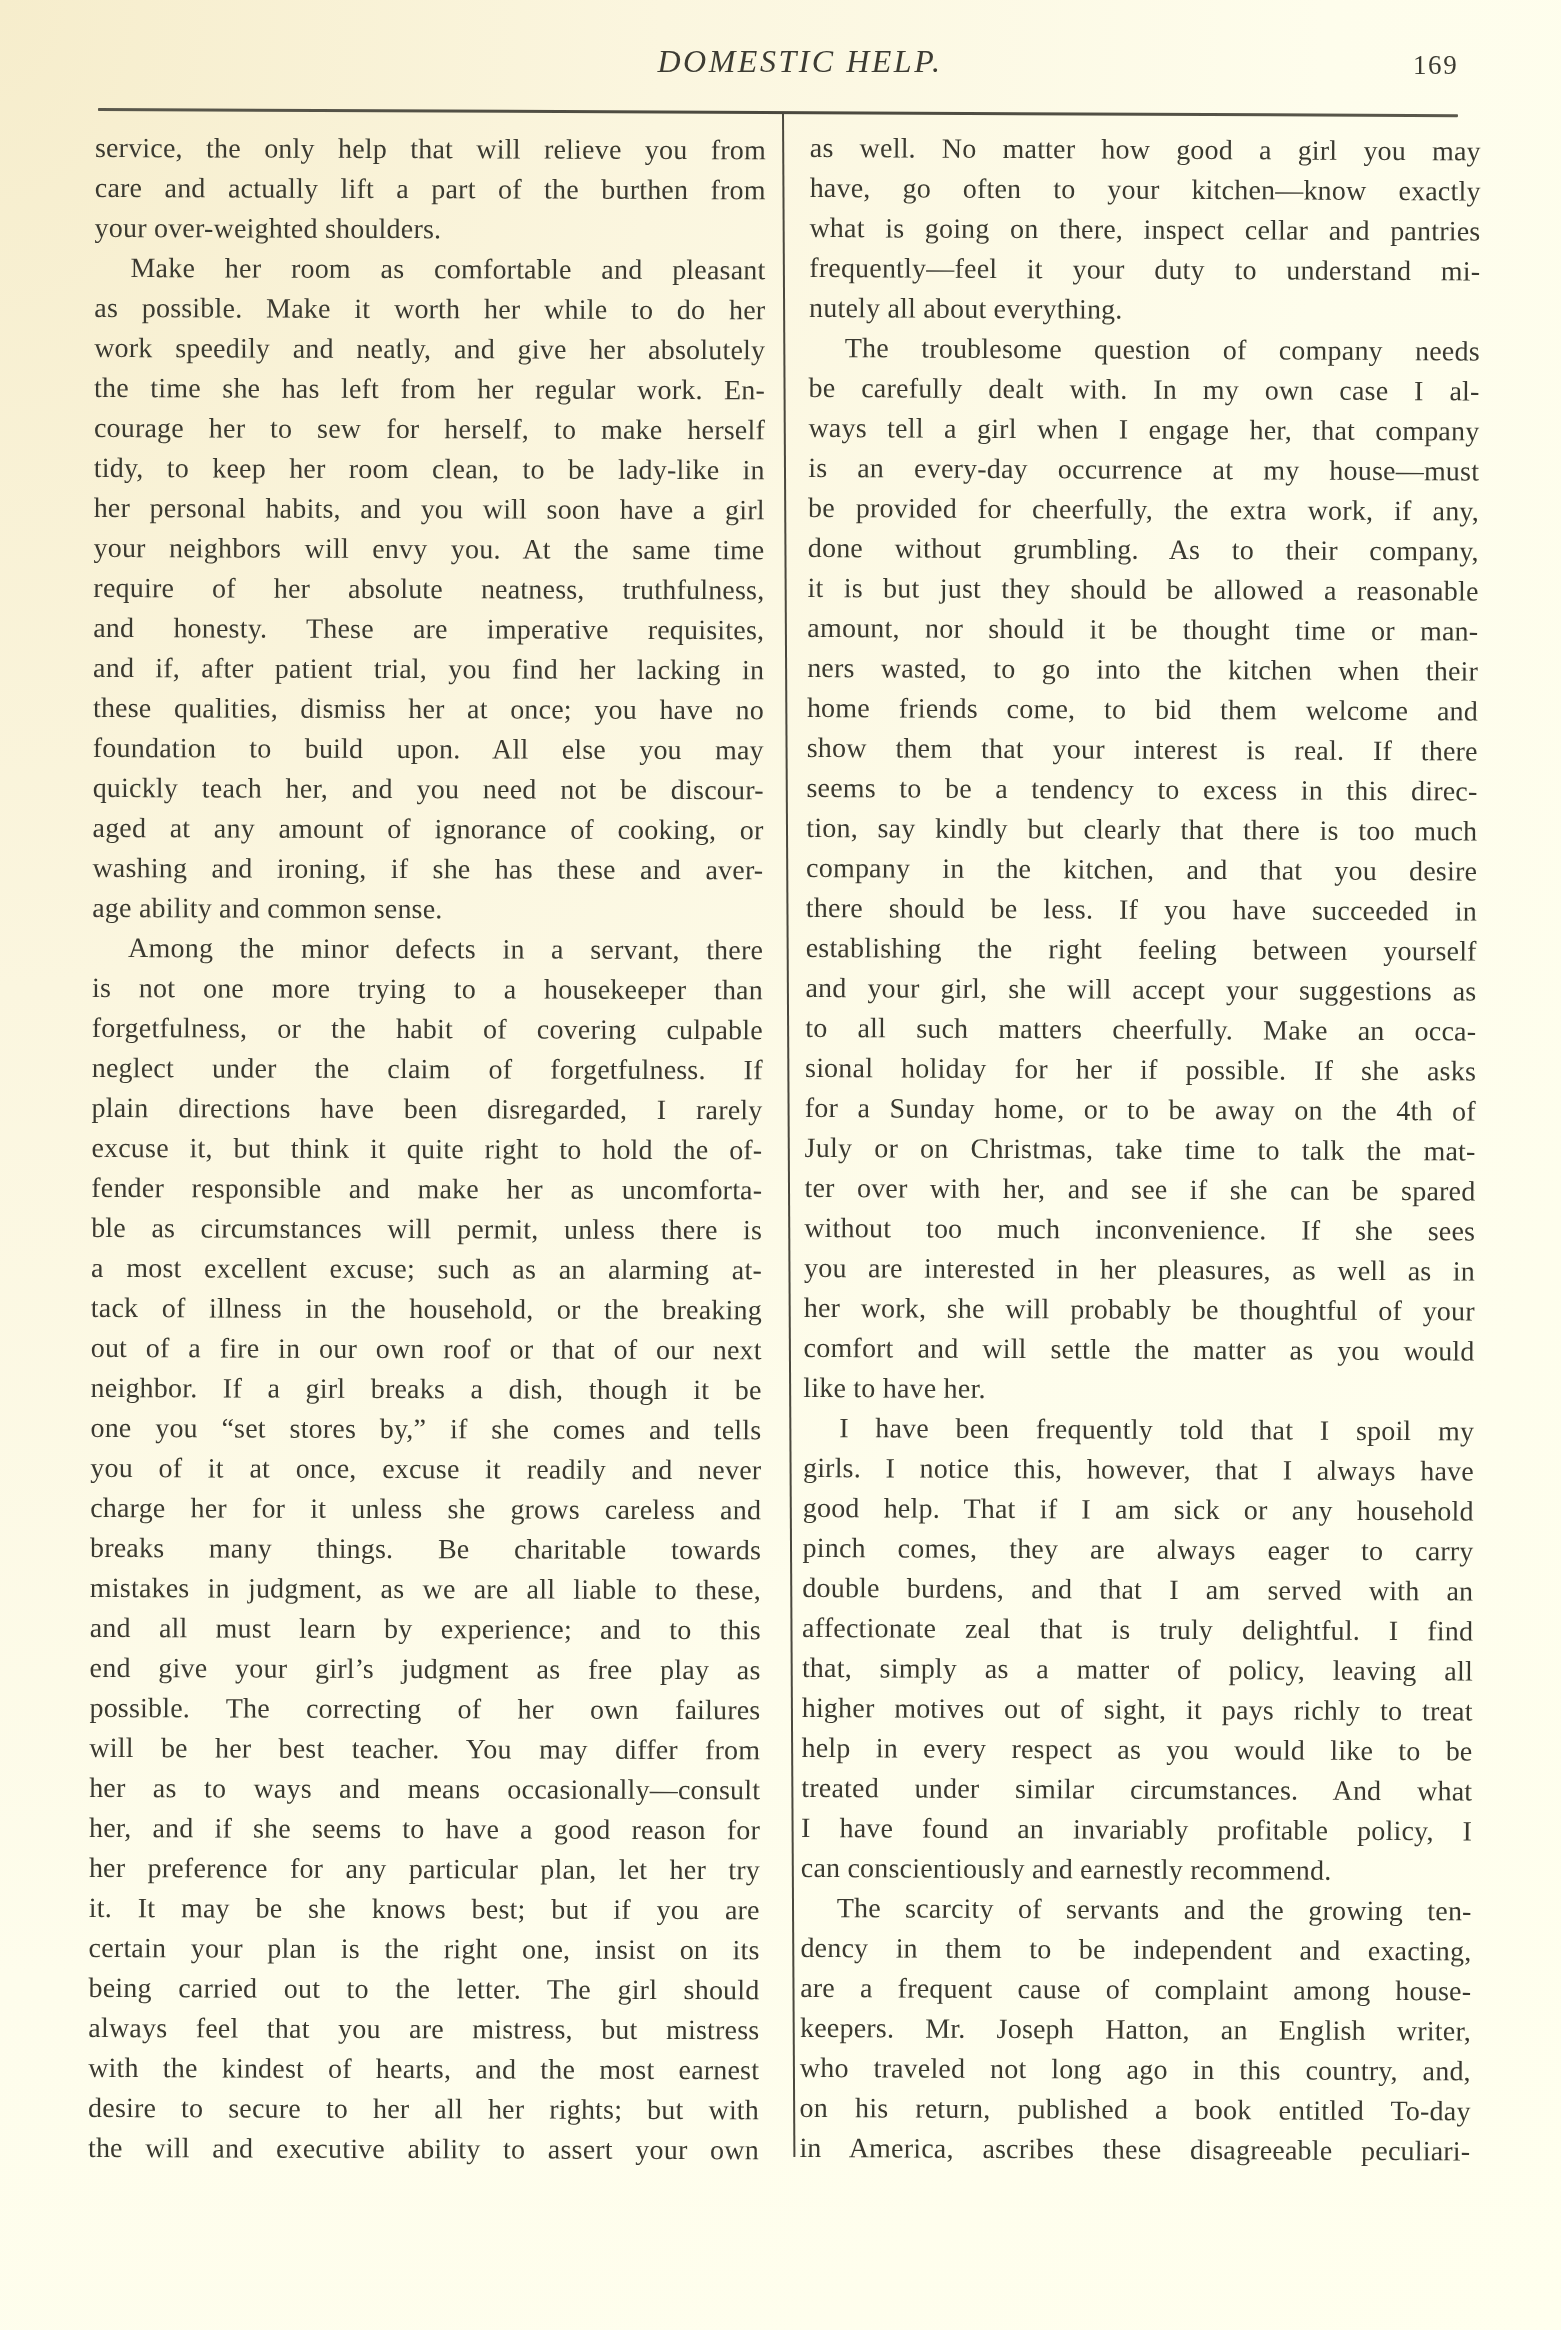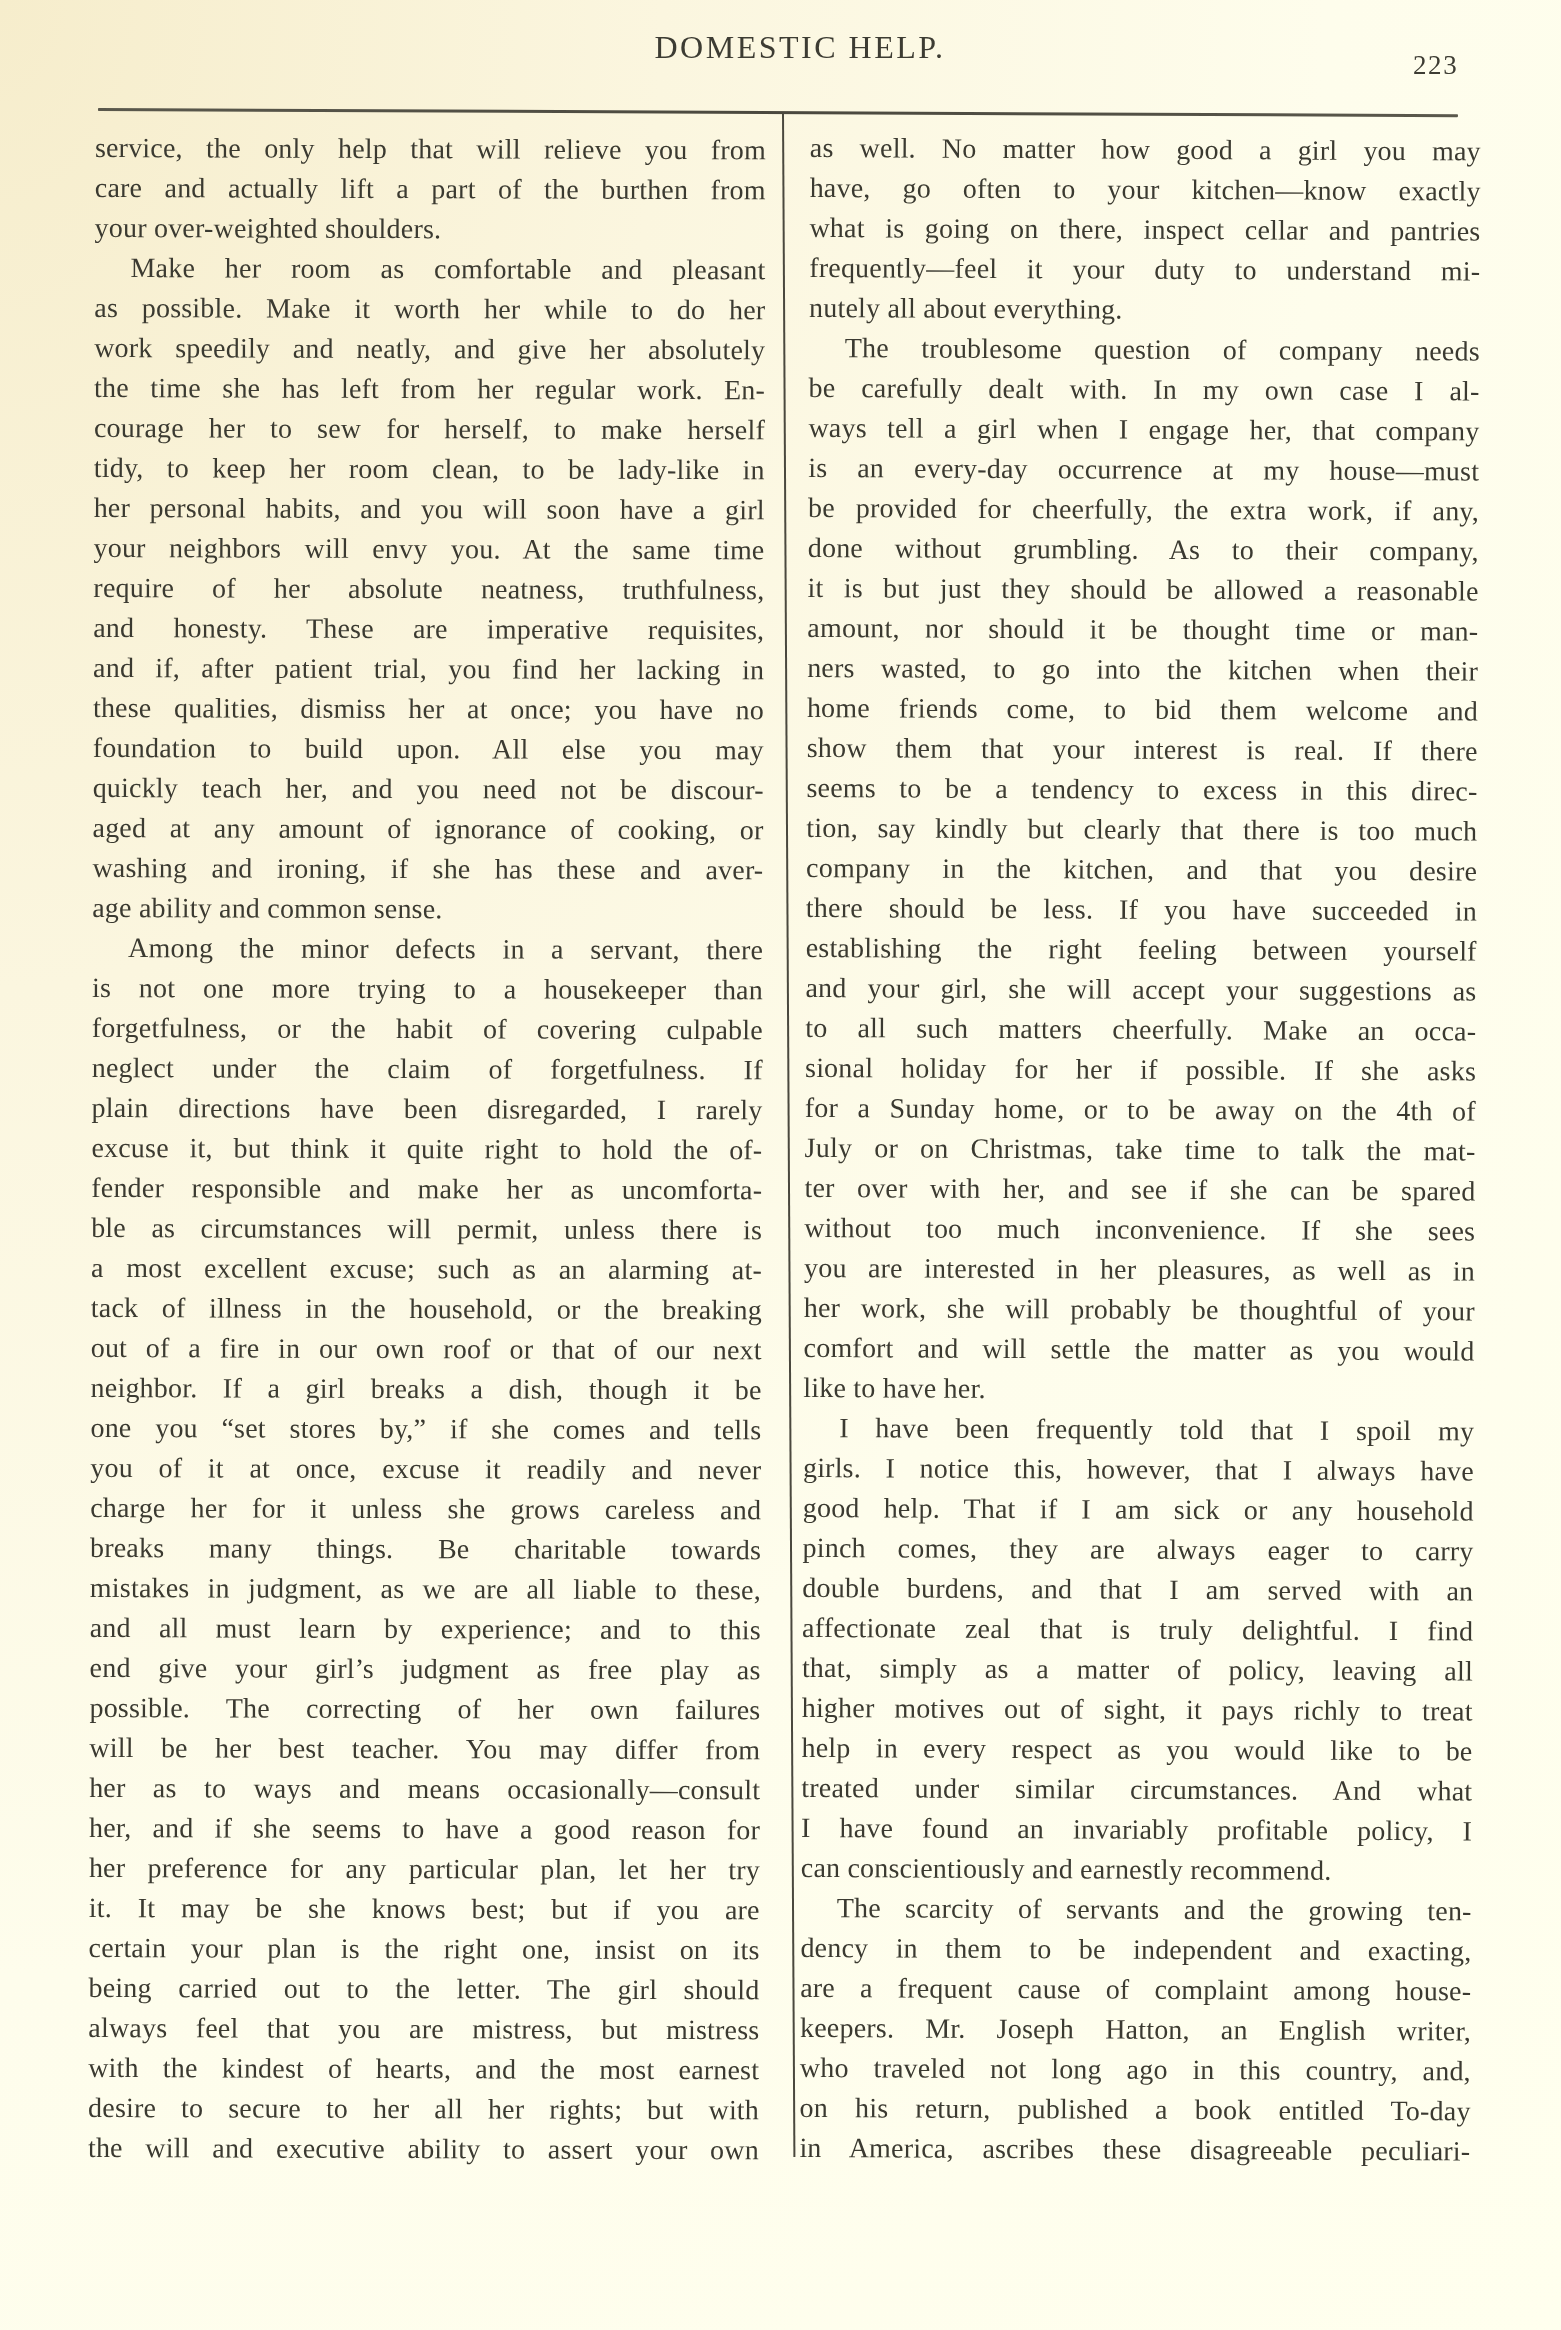--- a/index.html
+++ b/index.html
@@ -3,23 +3,23 @@
 <meta charset="utf-8">
 <style>
   html, body { margin: 0; padding: 0; }
   body {
     width: 1562px; height: 2330px; overflow: hidden; position: relative;
     background: radial-gradient(ellipse at 0% 0%, #f6edcc 0%, #fbf6df 30%, #fefdec 60%, #ffffee 100%);
     font-family: "Liberation Serif", "DejaVu Serif", serif;
     color: #3b3a31;
   }
   .running-head {
-    position: absolute; left: 648px; top: 29px; width: 304px;
+    position: absolute; left: 648px; top: 43px; width: 304px;
     text-align: center; font-size: 32px; letter-spacing: 2.5px;
-    line-height: 36px; color: #3d3c33;
+    line-height: 36px; color: #3d3c33; font-style: italic;
   }
   .page-number {
     position: absolute; left: 1413px; top: 49px; width: 49px;
     font-size: 27px; letter-spacing: 1.6px; line-height: 33px; color: #3d3c33;
   }
   .head-rule {
     position: absolute; left: 98px; top: 108px; width: 1360px; height: 2.5px;
     background: linear-gradient(to right, #5a584c, #4a483e 50%, #5a584c);
     transform: rotate(0.26deg); transform-origin: left center;
     border-radius: 0.8px;
@@ -40,21 +40,21 @@
     white-space: nowrap; overflow: visible;
   }
   .line.indent { padding-left: 36px; }
   .line.last { text-align-last: left; text-align: left; }
 </style>
 </head>
 <body>
 
 <div>
   <div class="running-head">DOMESTIC HELP.</div>
-  <div class="page-number">223</div>
+  <div class="page-number">169</div>
   <div class="head-rule"></div>
   <div class="col-divider"></div>
 
   <div class="column col-left">
       <span class="line" style="white-space: nowrap;">service, the only help that will relieve you from</span>
       <span class="line" style="white-space: nowrap;">care and actually lift a part of the burthen from</span>
       <span class="line last" style="white-space: nowrap;">your over-weighted shoulders.</span>
       <span class="line indent" style="white-space: nowrap;">Make her room as comfortable and pleasant</span>
       <span class="line" style="white-space: nowrap;">as possible.  Make it worth her while to do her</span>
       <span class="line" style="white-space: nowrap;">work speedily and neatly, and give her absolutely</span>

